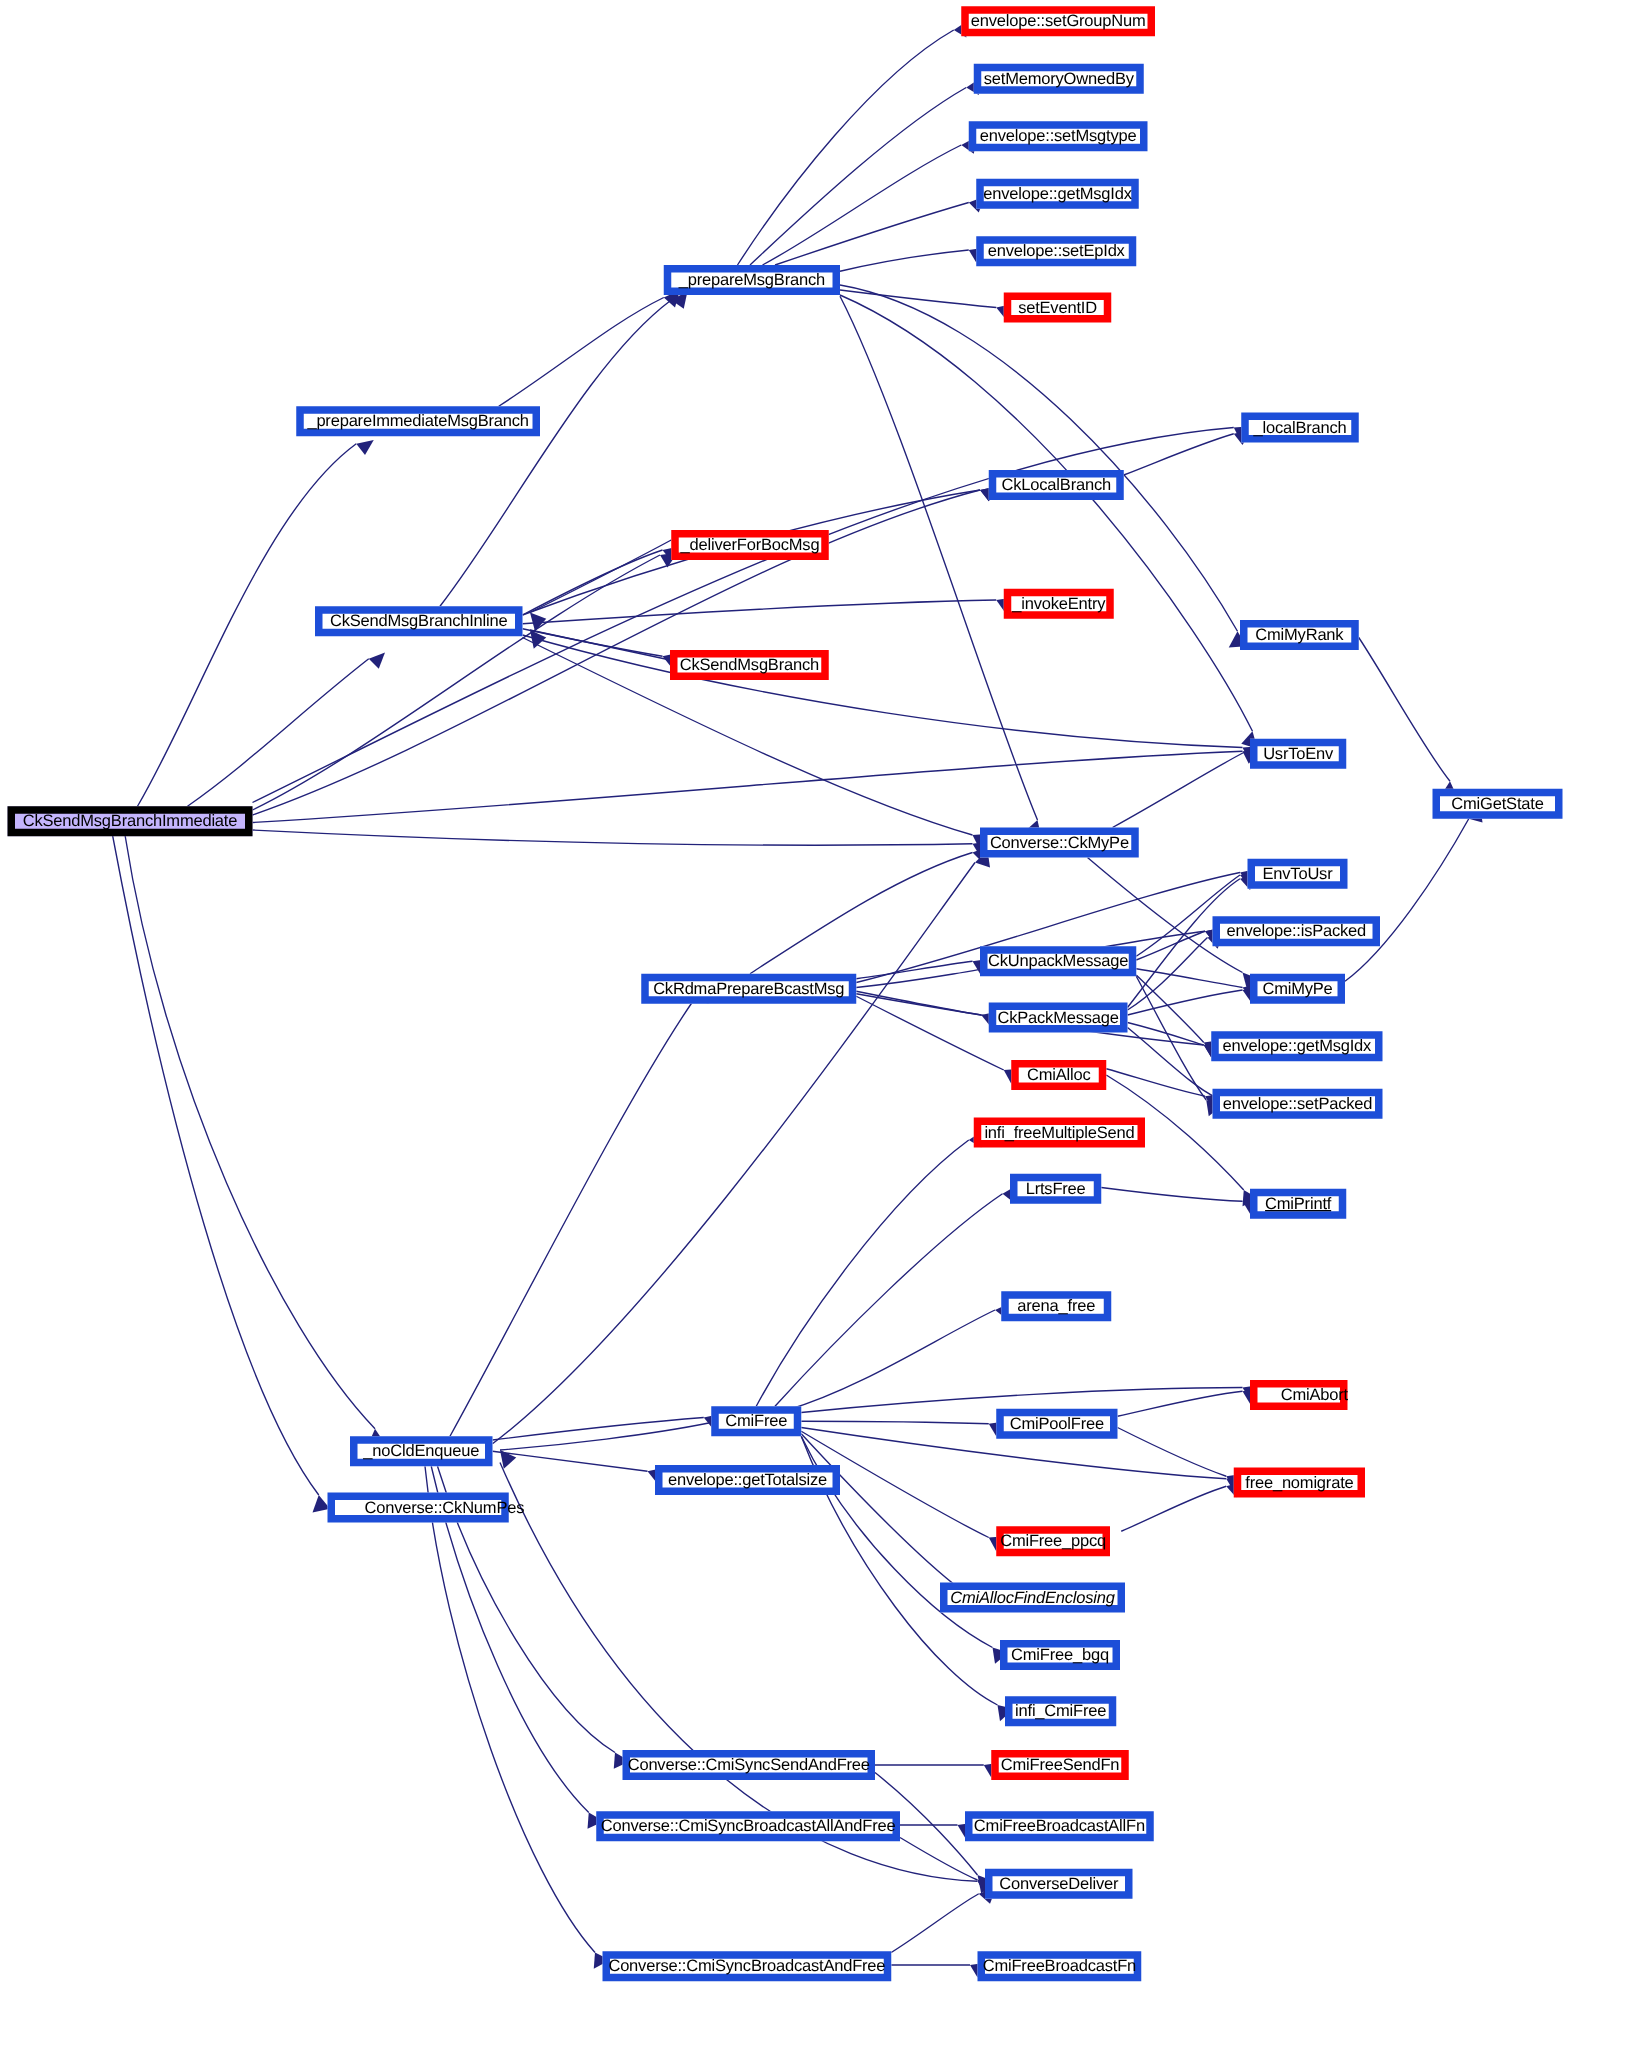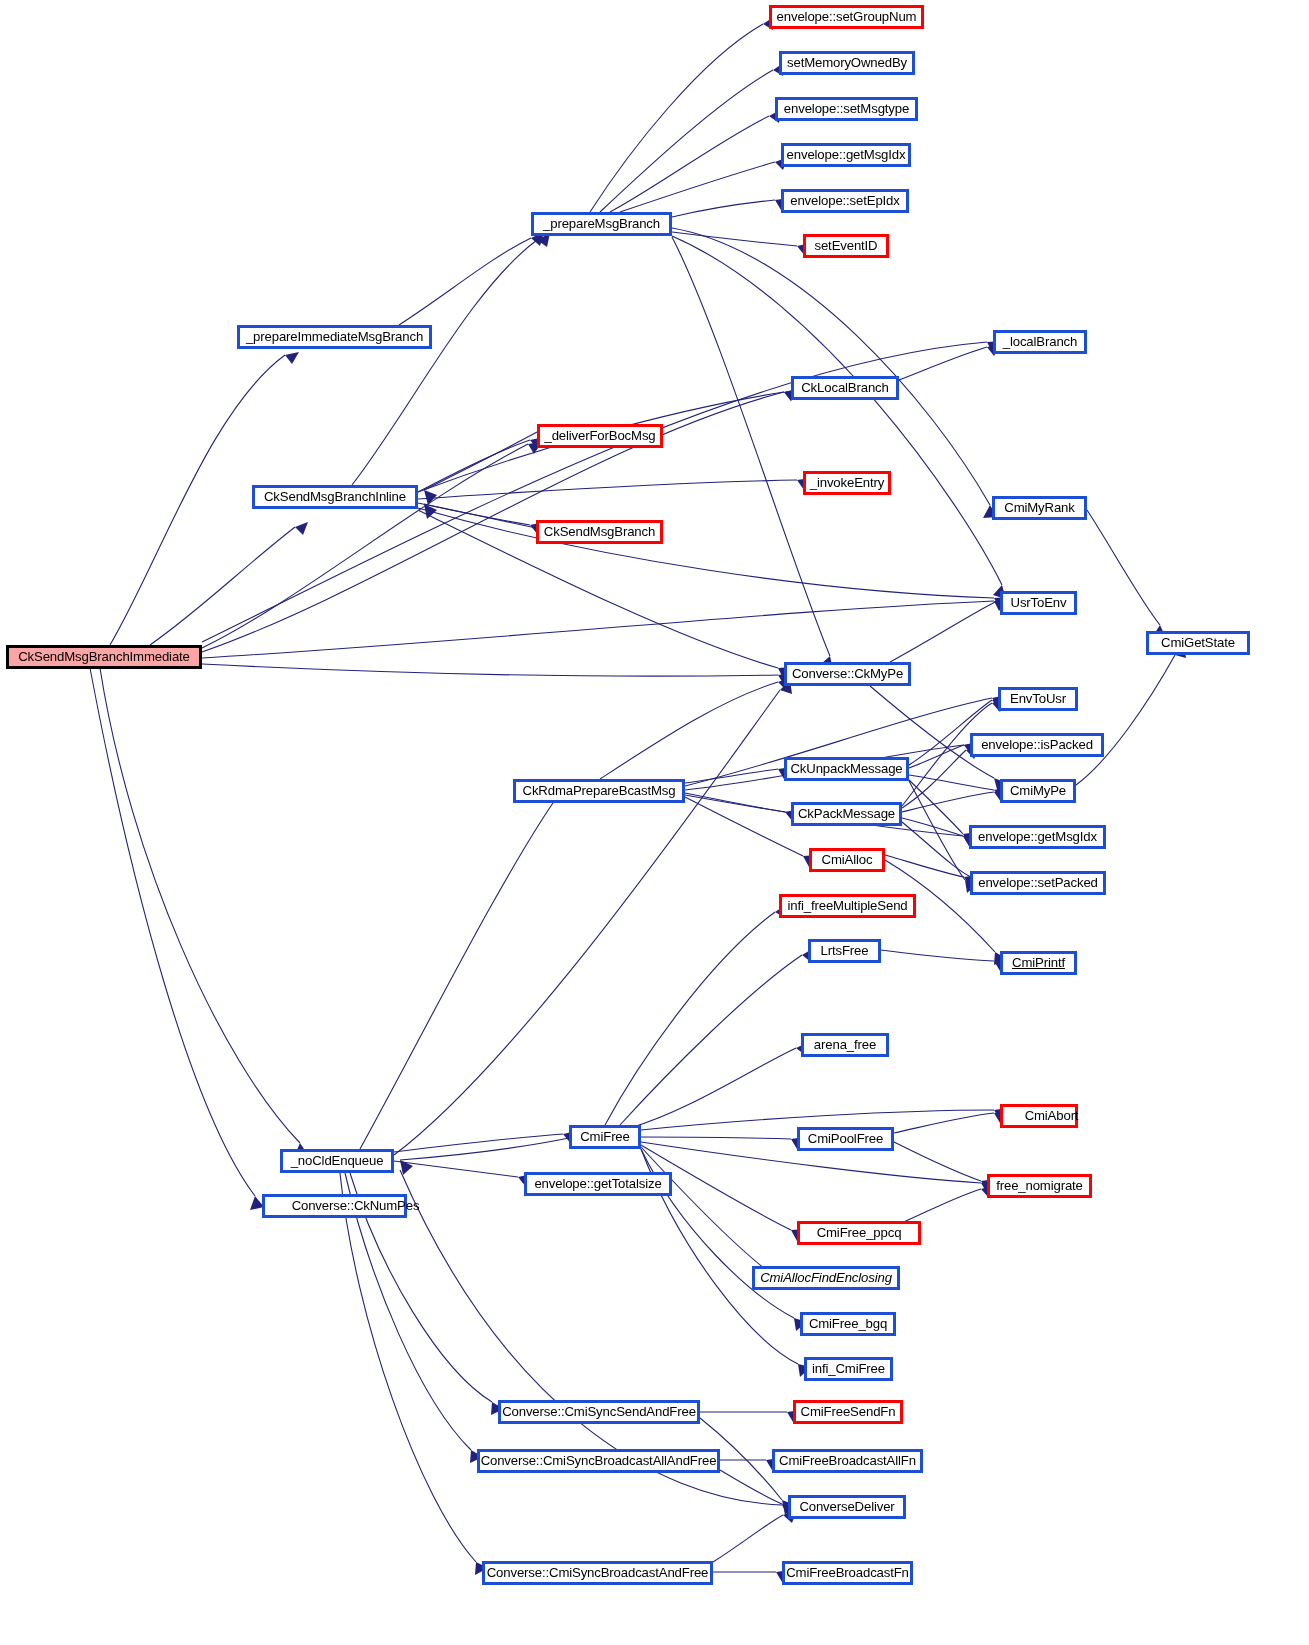--- a/index.html
+++ b/index.html
@@ -28,38 +28,38 @@
     stroke: #22227a;
     stroke-width: 1.1;
   }
   .edge-head {
     fill: #22227a;
     stroke: none;
   }
   .node {
     position: absolute;
     box-sizing: border-box;
-    border: 3px solid #1d4ed8;
+    border: 6px solid #1d4ed8;
     background: #ffffff;
     color: #000000;
     font-size: 13.2px;
     line-height: 1;
     white-space: nowrap;
     display: flex;
     align-items: center;
     justify-content: center;
     padding: 0 6px;
     height: 24px;
     letter-spacing: -0.15px;
   }
   .node.red {
     border-color: #ff0000;
   }
   .node.root {
-    background: #fca5a5;
+    background: #c4b5fd;
     border-color: #000000;
   }
 </style>
 </head>
 <body>
 
 <div id="graph-root">
   <svg class="edges" id="edge-layer" viewBox="0 0 1309 1645">
       <path class="edge-path" d="M 110,645 C 160,560 210,410 285,355"></path>
       <path class="edge-head" d="M 285,355 l 14,-3 l -7,12 z"></path>
@@ -256,21 +256,21 @@
       <div class="node red" style="left: 779px; top: 894px; width: 137px;">infi_freeMultipleSend</div>
       <div class="node" style="left: 808px; top: 939px; width: 73px;">LrtsFree</div>
       <div class="node" style="left: 1000px; top: 951px; width: 77px; text-decoration: underline;">CmiPrintf</div>
       <div class="node" style="left: 801px; top: 1033px; width: 88px;">arena_free</div>
       <div class="node red" style="left: 1000px; top: 1104px; width: 78px; padding-left: 31px;">CmiAbort</div>
       <div class="node" style="left: 569px; top: 1125px; width: 72px;">CmiFree</div>
       <div class="node" style="left: 797px; top: 1127px; width: 97px;">CmiPoolFree</div>
       <div class="node red" style="left: 987px; top: 1174px; width: 105px;">free_nomigrate</div>
       <div class="node" style="left: 280px; top: 1149px; width: 114px;">_noCldEnqueue</div>
       <div class="node" style="left: 524px; top: 1172px; width: 148px;">envelope::getTotalsize</div>
-      <div class="node red" style="left: 797px; top: 1221px; width: 124px;">CmiFree_ppcq</div>
+      <div class="node red" style="left: 797px; top: 1221px; width: 91px;">CmiFree_ppcq</div>
       <div class="node" style="left: 262px; top: 1194px; width: 145px; padding-left: 48px;">Converse::CkNumPes</div>
       <div class="node" style="left: 752px; top: 1266px; width: 148px; font-style: italic;">CmiAllocFindEnclosing</div>
       <div class="node" style="left: 800px; top: 1312px; width: 96px;">CmiFree_bgq</div>
       <div class="node" style="left: 804px; top: 1357px; width: 89px;">infi_CmiFree</div>
       <div class="node" style="left: 498px; top: 1400px; width: 202px;">Converse::CmiSyncSendAndFree</div>
       <div class="node red" style="left: 793px; top: 1400px; width: 110px;">CmiFreeSendFn</div>
       <div class="node" style="left: 477px; top: 1449px; width: 243px;">Converse::CmiSyncBroadcastAllAndFree</div>
       <div class="node" style="left: 772px; top: 1449px; width: 151px;">CmiFreeBroadcastAllFn</div>
       <div class="node" style="left: 788px; top: 1495px; width: 118px;">ConverseDeliver</div>
       <div class="node" style="left: 482px; top: 1561px; width: 231px;">Converse::CmiSyncBroadcastAndFree</div>

